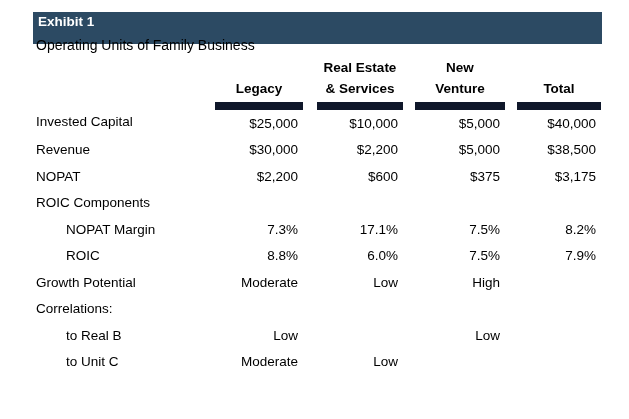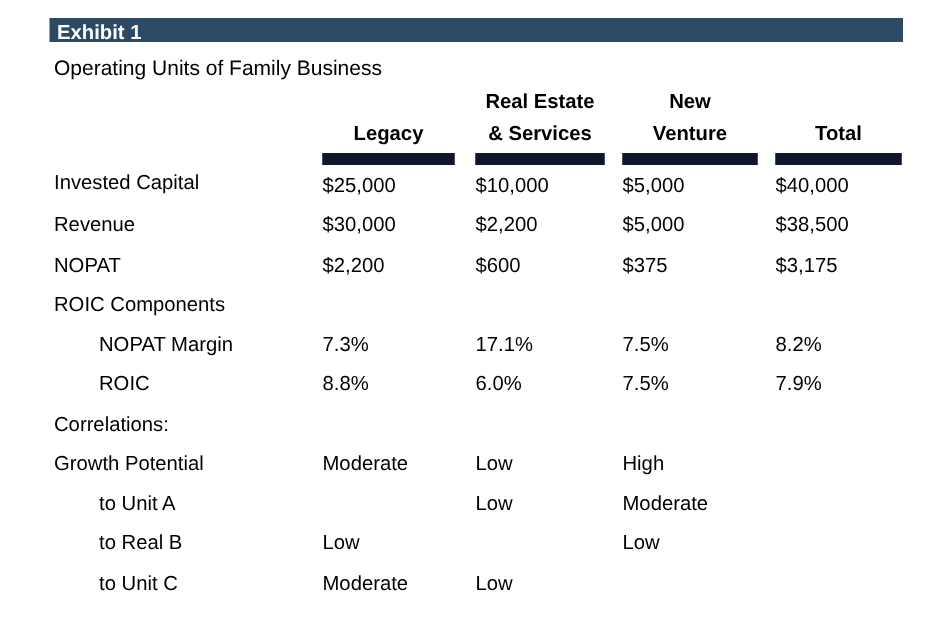--- a/index.html
+++ b/index.html
@@ -11,21 +11,21 @@
     font-family: "Liberation Sans", sans-serif;
     font-size: 13.5px;
     color: #000000;
     overflow: hidden;
   }
   .banner {
     position: absolute;
     left: 33px;
     top: 12px;
     width: 569px;
-    height: 16px;
+    height: 32px;
     background: #2C4A63;
     box-sizing: border-box;
     padding-left: 5px;
   }
   .banner-title {
     color: #ffffff;
     font-weight: bold;
     font-size: 13.5px;
     line-height: 20px;
     display: block;
@@ -71,21 +71,21 @@
     vertical-align: middle;
     overflow: hidden;
   }
   table.exhibit td.lbl {
     text-align: left;
     padding-left: 3px;
     white-space: nowrap;
   }
   table.exhibit tr.indent td.lbl { padding-left: 33px; }
   table.exhibit td.val {
-    text-align: left;
+    text-align: right;
     padding-right: 5px;
     white-space: nowrap;
   }
 </style>
 </head>
 <body>
 
 <div class="page">
 
   <div class="banner">
@@ -174,46 +174,36 @@
         <td class="lbl">ROIC</td>
         <td class="val">8.8%</td>
           <td></td>
         <td class="val">6.0%</td>
           <td></td>
         <td class="val">7.5%</td>
           <td></td>
         <td class="val">7.9%</td>
       </tr>
       <tr>
-        <td class="lbl">Correlations:</td>
-        <td class="val"></td>
-          <td></td>
-        <td class="val"></td>
-          <td></td>
-        <td class="val"></td>
-          <td></td>
-        <td class="val"></td>
-      </tr>
-      <tr>
         <td class="lbl">Growth Potential</td>
         <td class="val">Moderate</td>
           <td></td>
         <td class="val">Low</td>
           <td></td>
         <td class="val">High</td>
           <td></td>
         <td class="val"></td>
       </tr>
-      <tr class="indent">
-        <td class="lbl">to Unit A</td>
-        <td class="val"></td>
-          <td></td>
-        <td class="val">Low</td>
-          <td></td>
-        <td class="val">Moderate</td>
+      <tr>
+        <td class="lbl">Correlations:</td>
+        <td class="val"></td>
+          <td></td>
+        <td class="val"></td>
+          <td></td>
+        <td class="val"></td>
           <td></td>
         <td class="val"></td>
       </tr>
       <tr class="indent">
         <td class="lbl">to Real B</td>
         <td class="val">Low</td>
           <td></td>
         <td class="val"></td>
           <td></td>
         <td class="val">Low</td>

